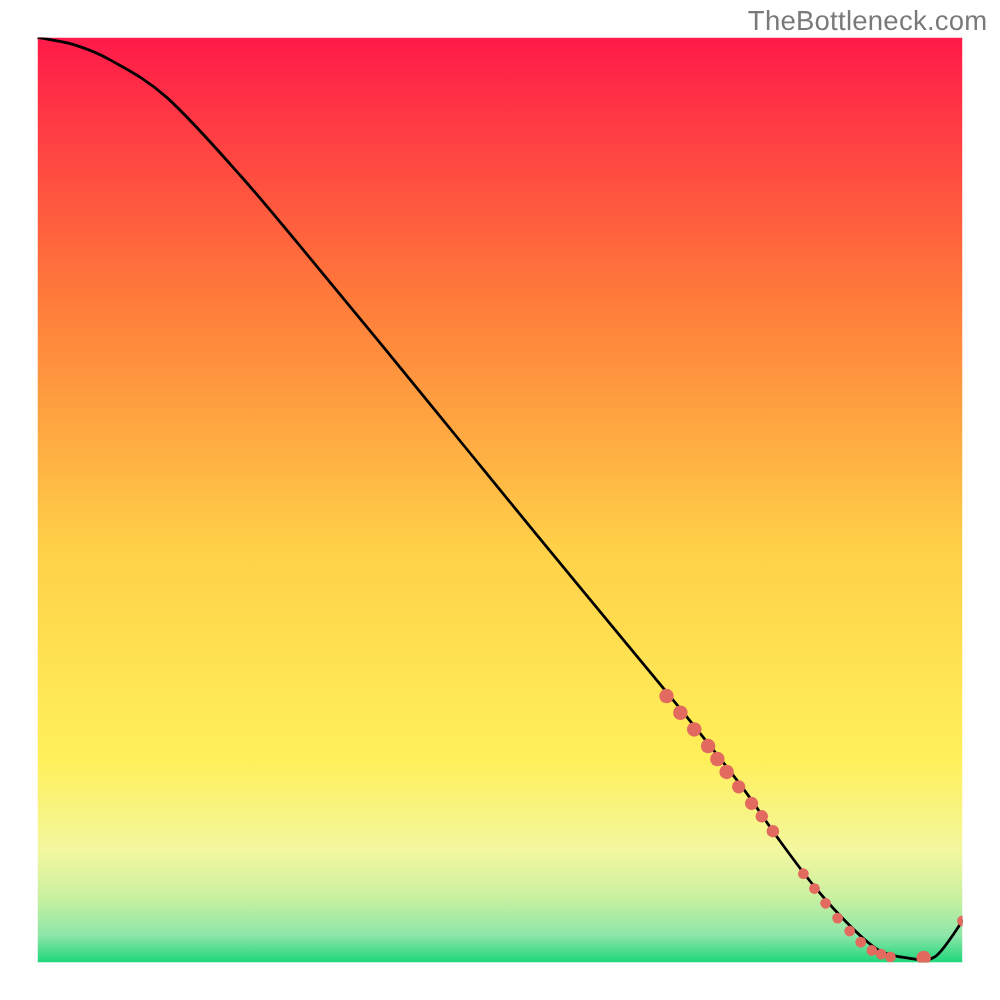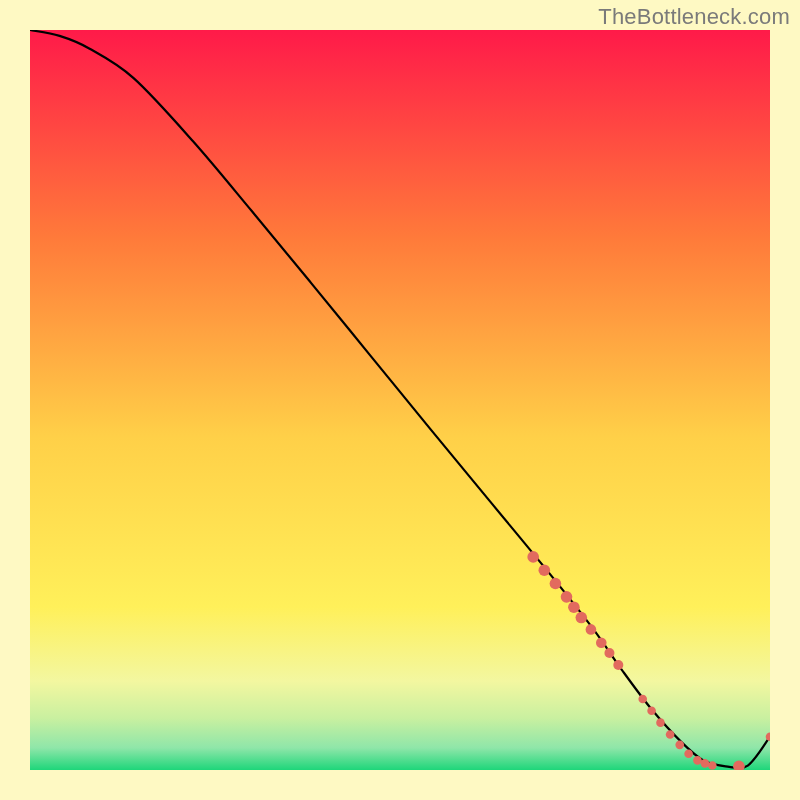--- a/index.html
+++ b/index.html
@@ -8,21 +8,21 @@
     width: 800px;
     height: 800px;
     background: #000;
     overflow: hidden;
     font-family: Arial, Helvetica, sans-serif;
   }
   .frame {
     position: relative;
     width: 800px;
     height: 800px;
-    background: #fef9c3;
+    background: #ffffff;
   }
   .watermark {
     position: absolute;
     top: 4px;
     right: 10px;
     color: #7a7a7a;
     font-size: 22px;
     font-weight: 500;
     letter-spacing: 0.2px;
     z-index: 50;

